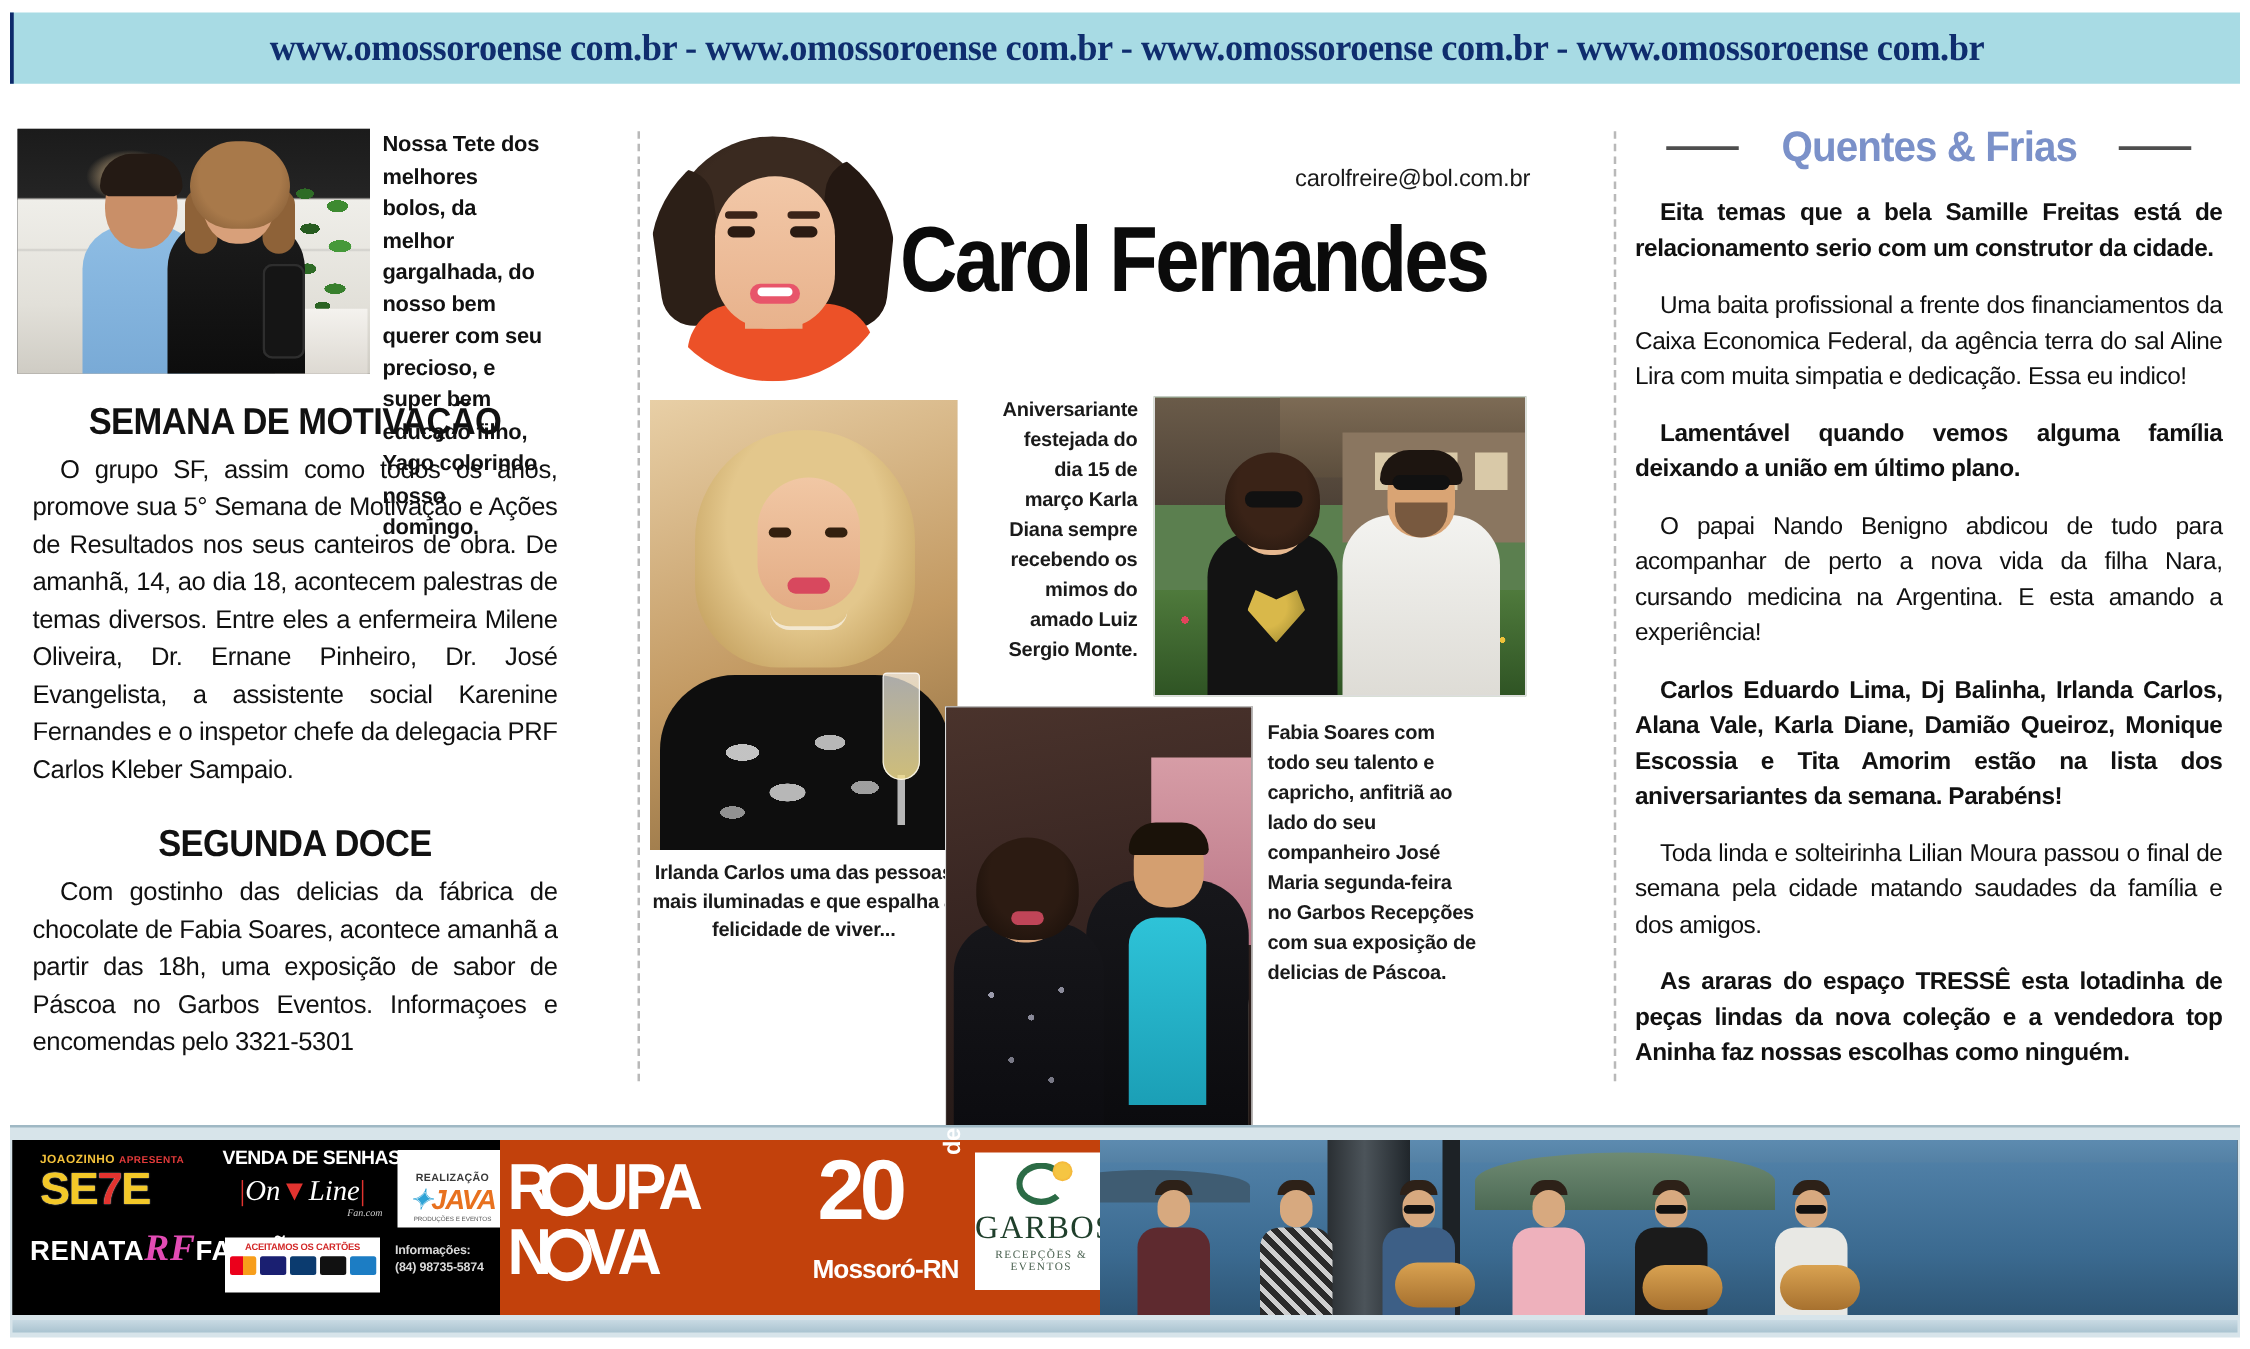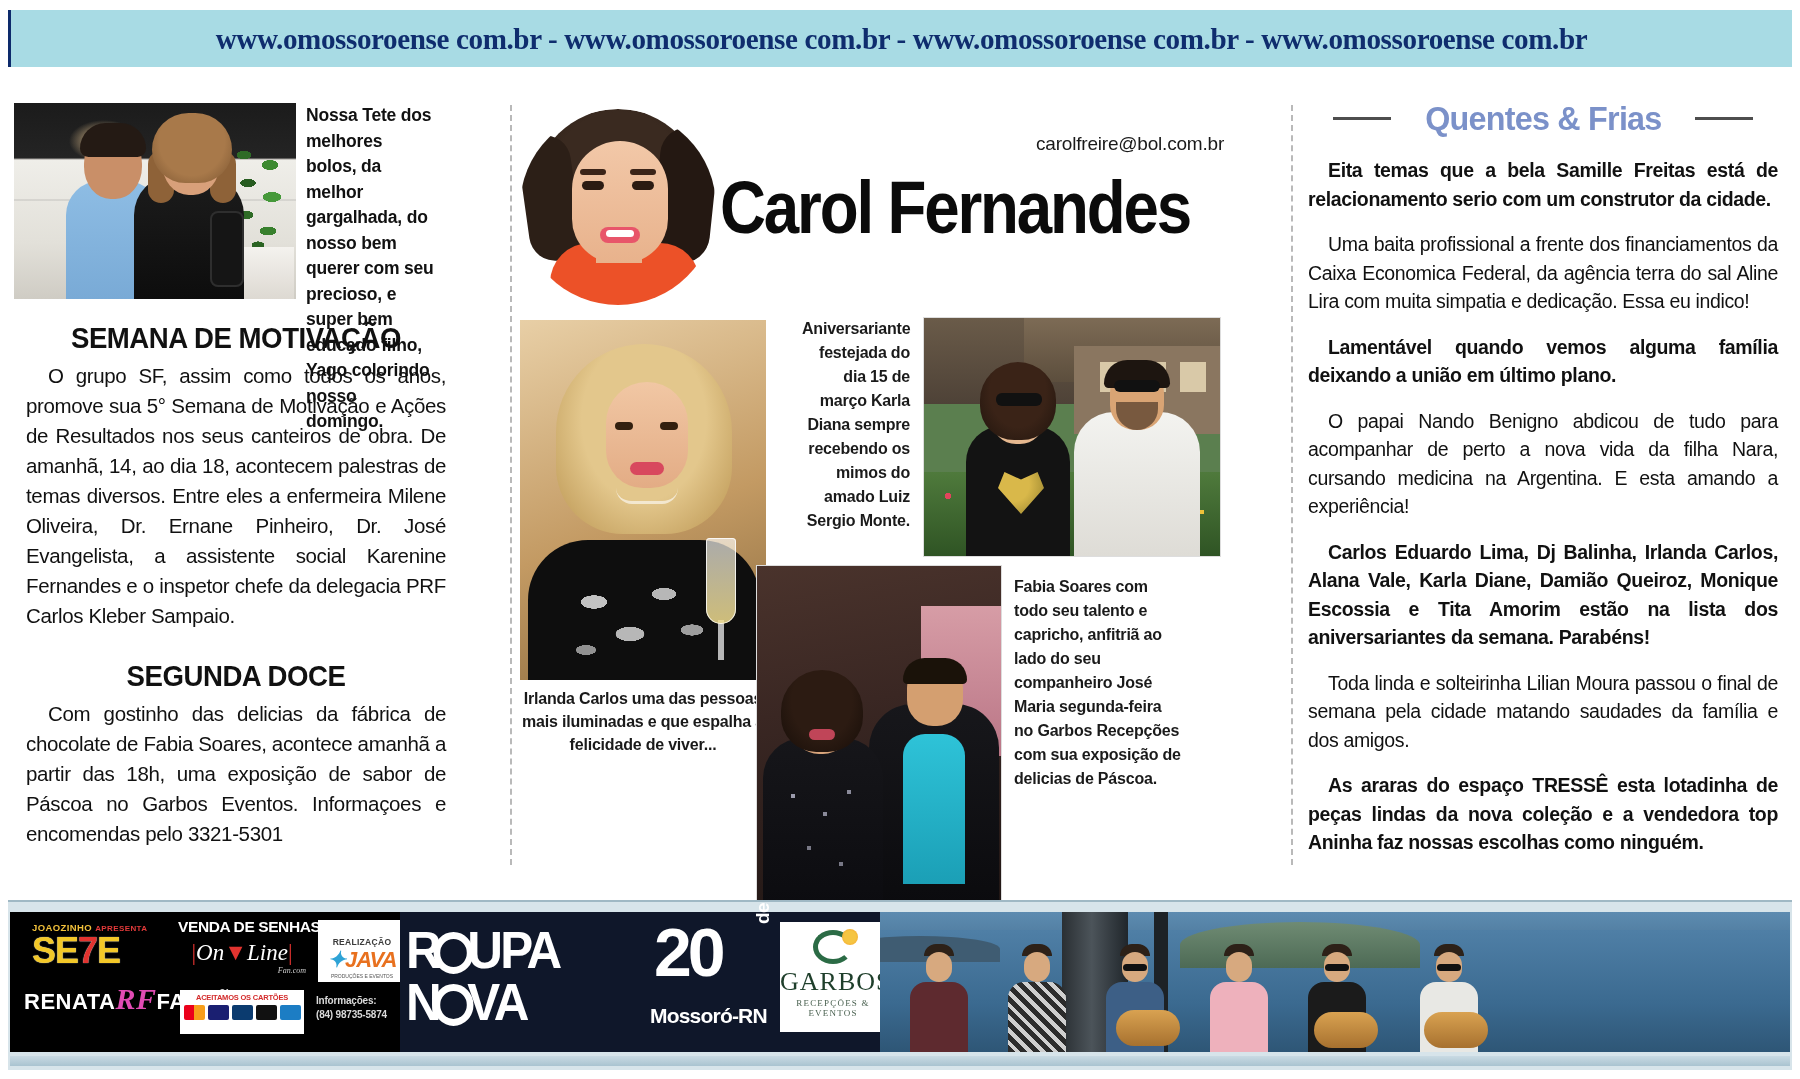--- a/index.html
+++ b/index.html
@@ -553,21 +553,21 @@
     font-style: italic;
   }
   .java-word .blue { color:#2ea3d6; }
   .java-sub { font-size:5px; color:#555; }
   .info-txt {
     position:absolute; left:306px; top:82px; width:100px;
     font-family:"Liberation Sans", sans-serif; font-weight:700; font-size:10px;
     color:#d9d9d9; line-height:14px; letter-spacing:-0.2px;
   }
   .ad-mid {
-    position: relative; width: 480px; flex:none; background:#0f172a;
+    position: relative; width: 480px; flex:none; background:#c2410c;
   }
   .roupa-nova {
     position:absolute; left:6px; top:12px;
     font-family:"Liberation Sans", sans-serif; font-weight:700;
     font-size:52px; line-height:52px; color:#fff; letter-spacing:-3px;
     transform: scaleX(0.95); transform-origin: left top;
   }
   .roupa-nova .ring {
     display:inline-block; width:42px; height:42px; border:7px solid #fff;
     border-radius:50%; vertical-align:-6px; margin:0 -6px;

